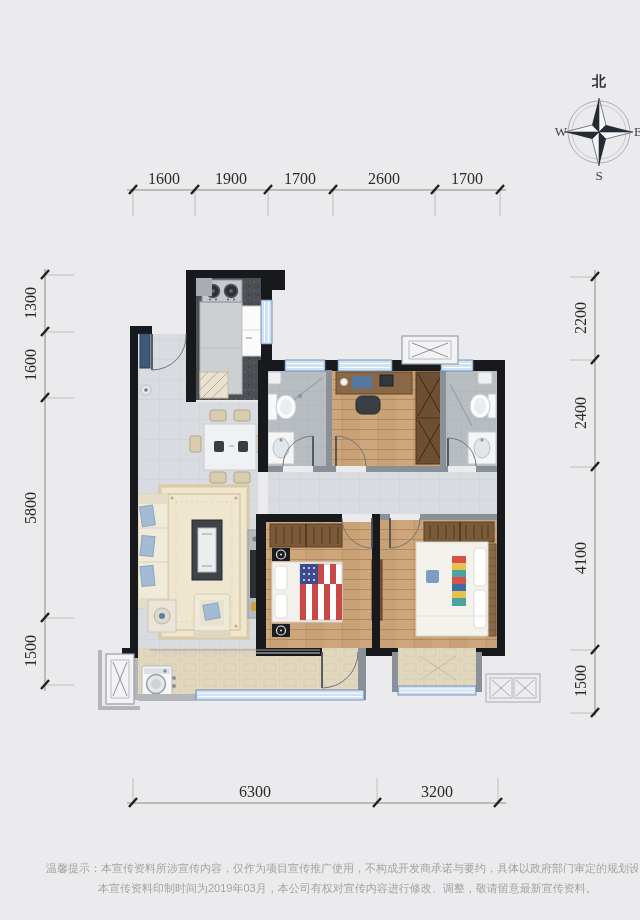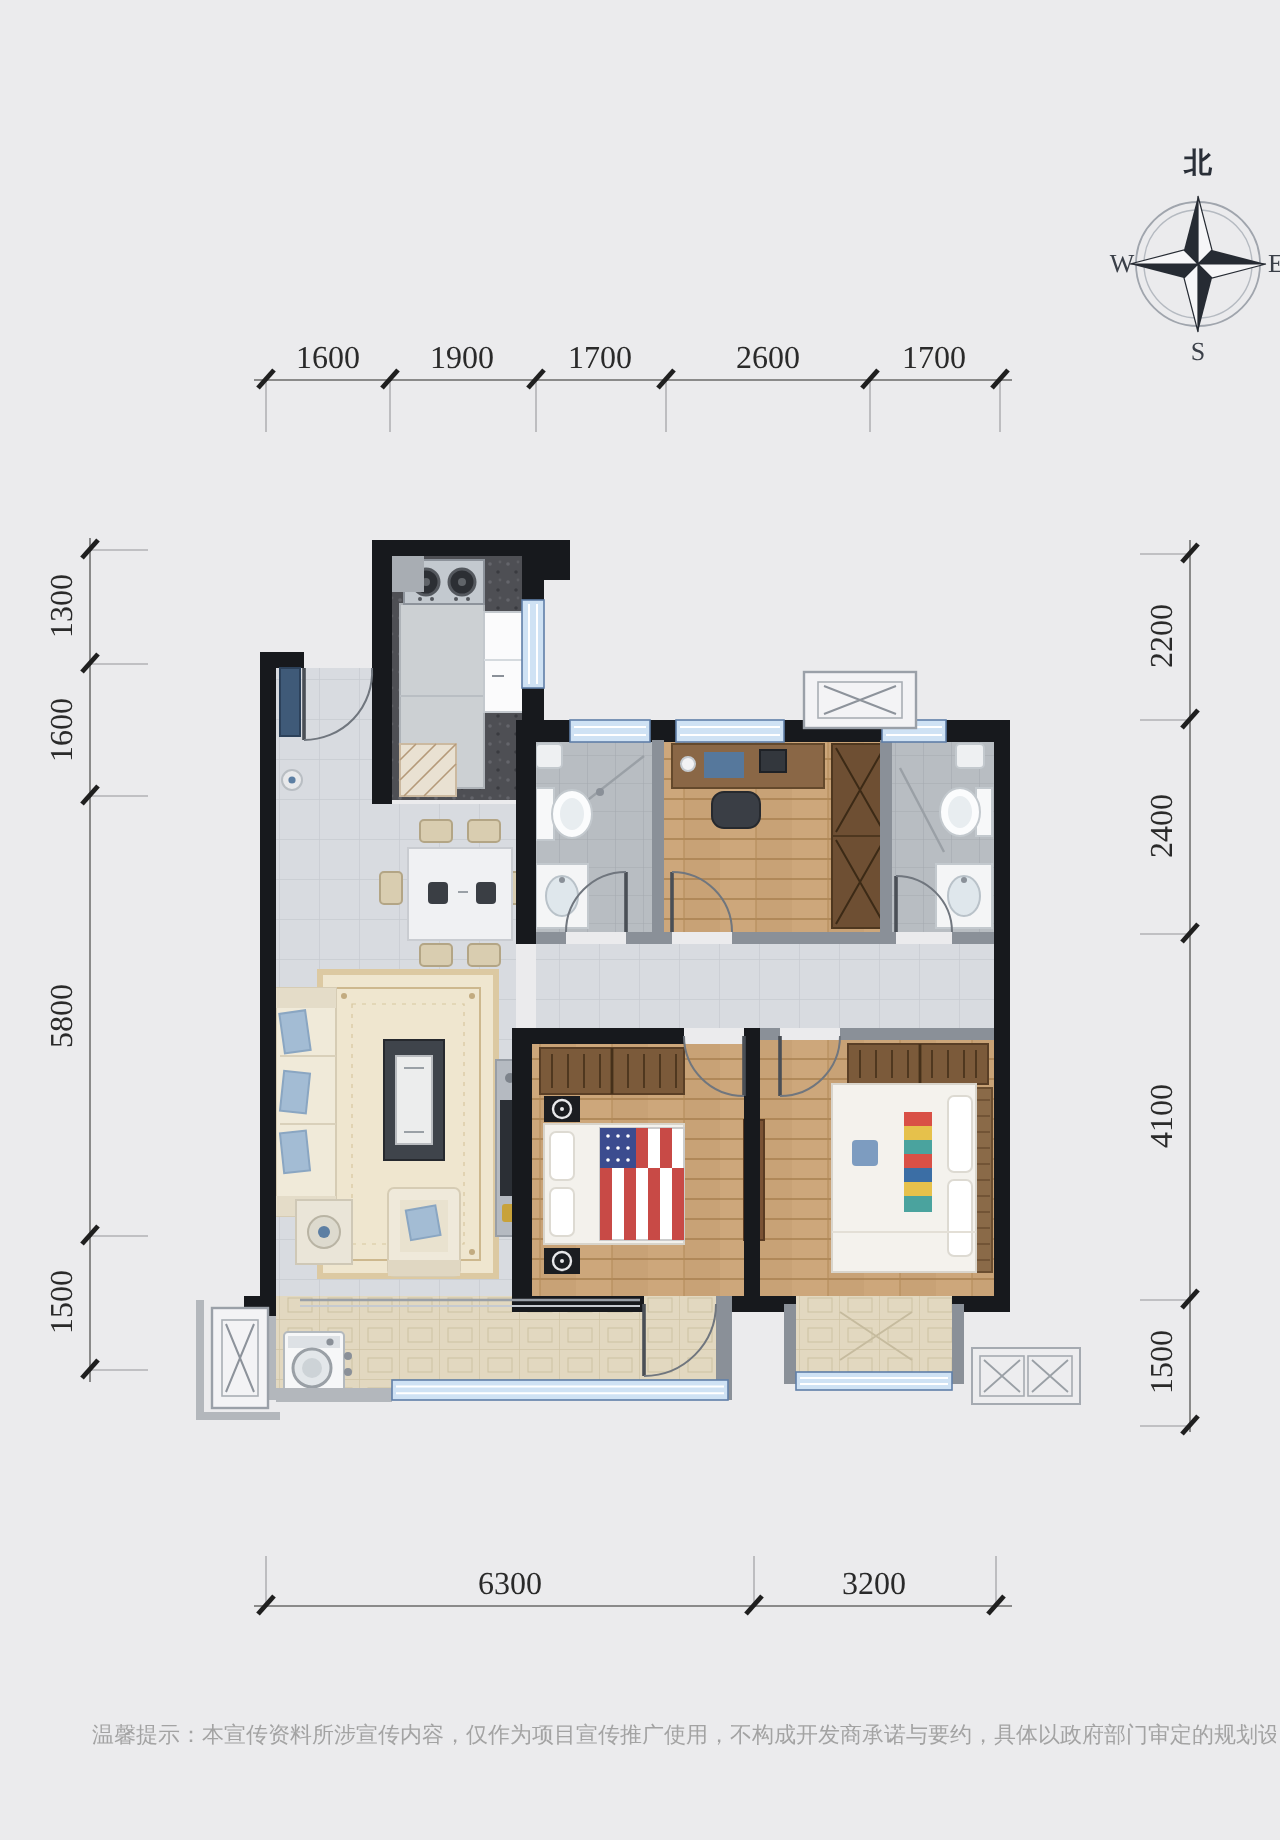--- a/index.html
+++ b/index.html
@@ -514,15 +514,16 @@
     <g>
       <rect x="486" y="674" width="54" height="28" fill="#ededef" stroke="#a5aab1" stroke-width="1"></rect>
       <rect x="490" y="678" width="22" height="20" fill="none" stroke="#a5aab1" stroke-width="0.8"></rect>
       <rect x="514" y="678" width="22" height="20" fill="none" stroke="#a5aab1" stroke-width="0.8"></rect>
       <path d="M492,680 L510,696 M492,696 L510,680 M516,680 L534,696 M516,696 L534,680" stroke="#9aa0a6" stroke-width="0.9" fill="none"></path>
     </g>
   </svg>
 
   <div class="disclaimer">
     <div class="d1">温馨提示：本宣传资料所涉宣传内容，仅作为项目宣传推广使用，不构成开发商承诺与要约，具体以政府部门审定的规划设计文件及商品房买卖合同约</div>
+    <div class="d2">本宣传资料印制时间为2019年03月，本公司有权对宣传内容进行修改、调整，敬请留意最新宣传资料。</div>
   </div>
 
 </div>
 
 </body></html>

